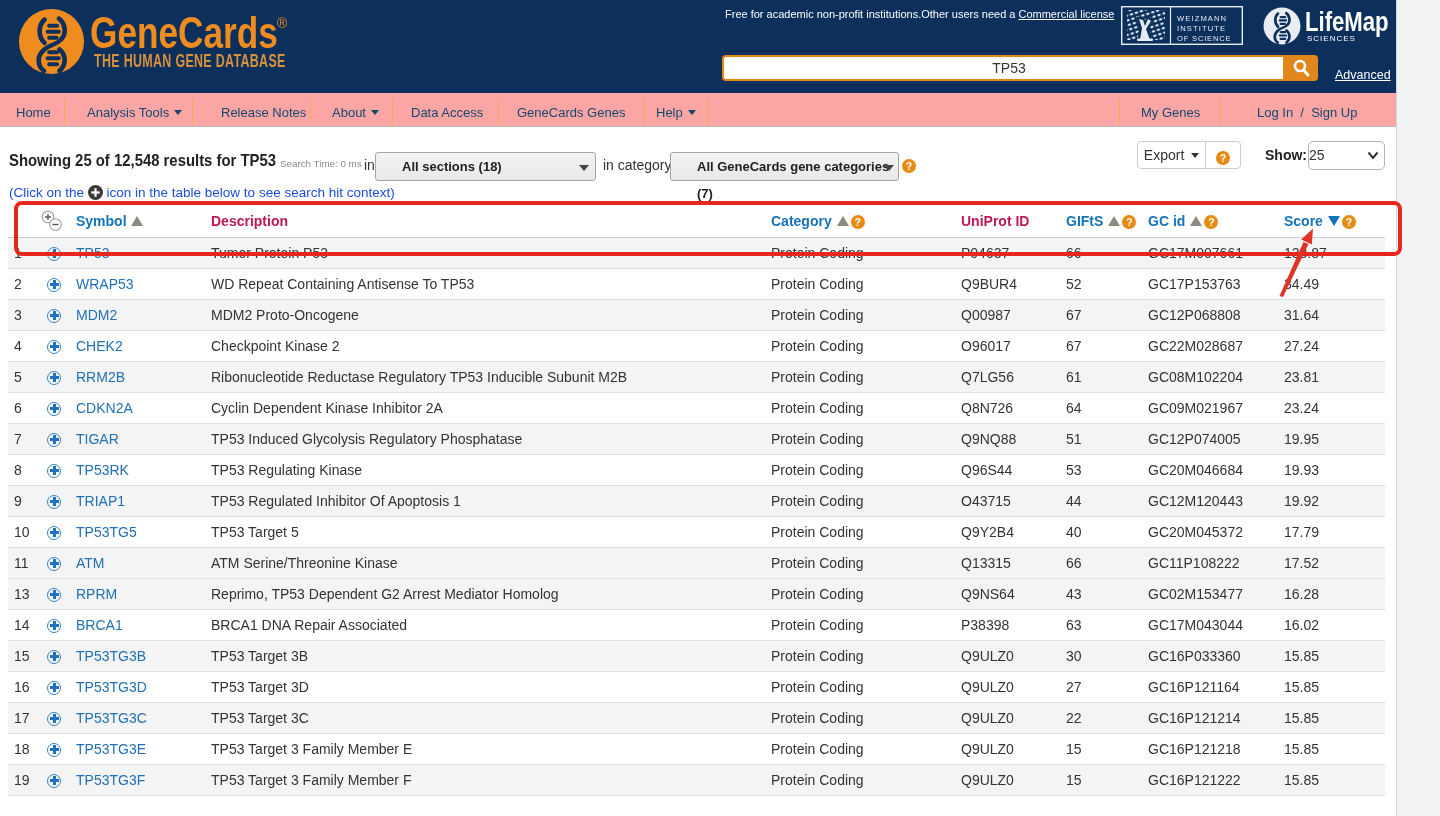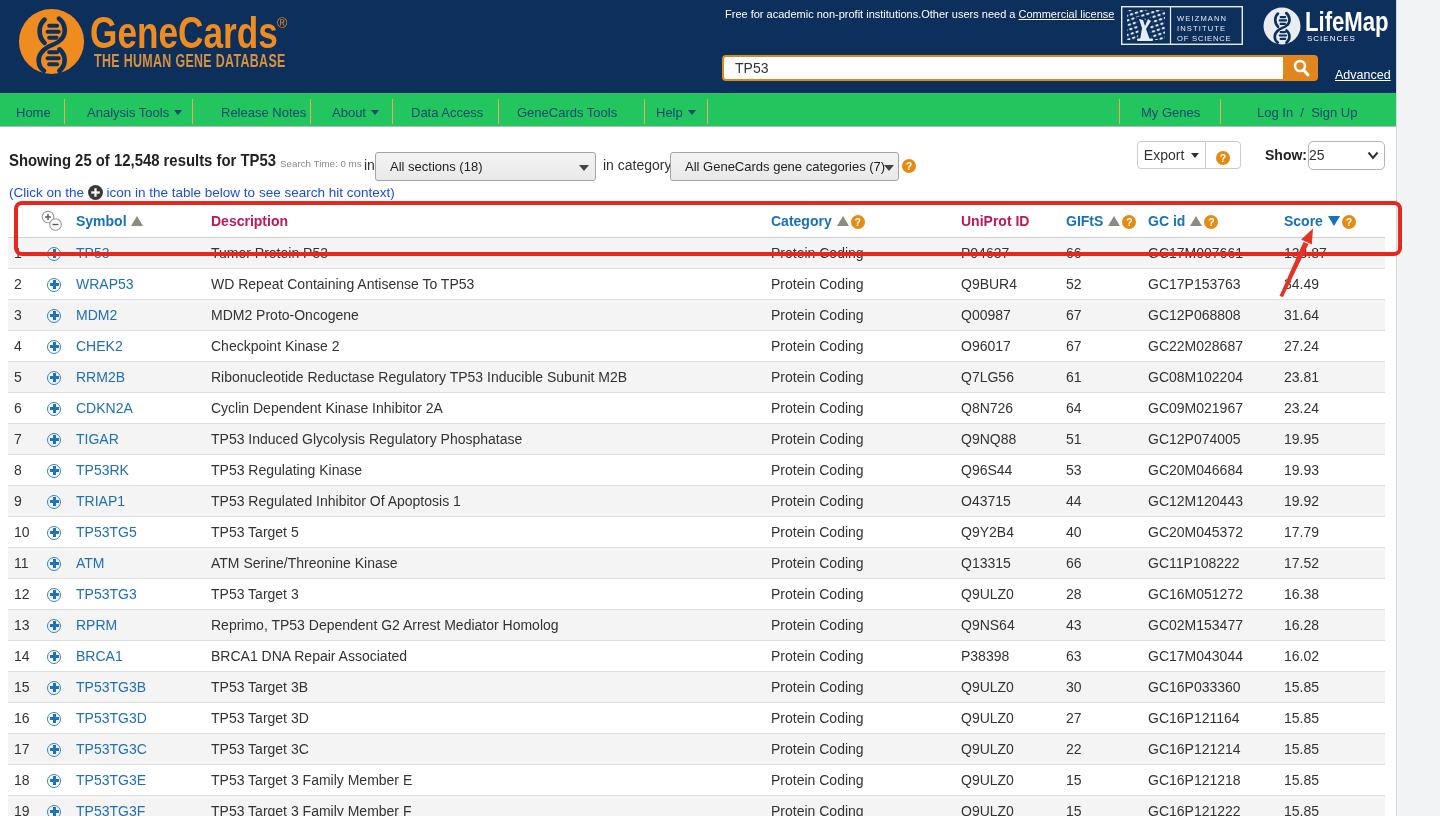--- a/index.html
+++ b/index.html
@@ -2,43 +2,43 @@
 <html><head>
 <meta charset="utf-8">
 <style>
 * { margin:0; padding:0; box-sizing:border-box; }
 html,body { width:1440px; height:816px; overflow:hidden; }
 body { font-family:"Liberation Sans", sans-serif; background:#f1f3f5; }
 #page { position:absolute; left:0; top:0; width:1397px; height:816px; background:#fff; border-right:1px solid #d4d8db; }
 .abs { position:absolute; }
 
 
-#hdr { position:absolute; left:0; top:0; width:1396px; height:93px; background:#0c2f5c; }
+#hdr { position:absolute; left:0; top:0; width:1396px; height:93px; background:#0c2f5c;text-align:center; }
 #gctitle { position:absolute; left:90px; top:11px; color:#ee8c1f; font-size:44px; font-weight:bold; line-height:44px; transform:scaleX(0.8); transform-origin:0 0; white-space:nowrap; }
 #gcreg { position:absolute; left:277px; top:15px; color:#ee8c1f; font-size:14px; }
 #gcsub { position:absolute; left:94px; top:51px; color:#d9913c; font-size:19px; font-weight:bold; line-height:19px; transform:scaleX(0.655); transform-origin:0 0; white-space:nowrap; letter-spacing:0.5px; }
 #toptext { position:absolute; left:725px; top:8px; color:#fff; font-size:11px; }
 #toptext a { color:#fff; }
 #searchbox { position:absolute; left:722px; top:55px; width:563px; height:26px; background:#fff; border:2px solid #d98d17; border-radius:4px 0 0 4px; color:#333; font-size:14px; line-height:22px; padding-left:11px; }
 #searchbtn { position:absolute; left:1285px; top:55px; width:33px; height:26px; background:#e0861c; border-radius:0 4px 4px 0; }
 #advanced { position:absolute; left:1335px; top:68px; color:#fff; font-size:12.5px; text-decoration:underline; }
 #lifemaptxt { position:absolute; left:1305px; top:9px; color:#fff; font-size:27px; line-height:27px; font-weight:bold; transform:scaleX(0.82); transform-origin:0 0; }
 #lifemapsub { position:absolute; left:1307px; top:34px; color:#fff; font-size:8px; letter-spacing:1px; }
 
 
-#nav { position:absolute; left:0; top:93px; width:1396px; height:34px; background:#22c55e; border-bottom:1px solid #b9bcbe; }
+#nav { position:absolute; left:0; top:93px; width:1396px; height:34px; background:#fca5a5; border-bottom:1px solid #b9bcbe; }
 #nav .it { position:absolute; top:13px; color:#14486f; font-size:13px; line-height:13px; white-space:nowrap; }
 #nav .sep { position:absolute; top:6px; width:1px; height:25px; background:#edab53; }
 .caret { display:inline-block; width:0; height:0; border-left:4px solid transparent; border-right:4px solid transparent; border-top:5px solid #14486f; vertical-align:2px; margin-left:5px; }
 
 
 #showing { position:absolute; left:9px; top:152px; font-size:17px; line-height:17px; font-weight:bold; color:#222; transform:scaleX(0.875); transform-origin:0 0; white-space:nowrap; }
 #stime { position:absolute; left:280px; top:158px; font-size:9.8px; color:#8a8a8a; }
 #in1 { position:absolute; left:361px; top:157px; font-size:14px; color:#333; }
-.sel { position:absolute; top:152px; height:29px; background:linear-gradient(#f3f3f3,#e9e9e9); border:1px solid #a5a5a5; border-radius:3px; font-size:13px; color:#222; line-height:27px; padding-left:14px; }
+.sel { position:absolute; top:152px; height:29px; background:linear-gradient(#f3f3f3,#e9e9e9); border:1px solid #a5a5a5; border-radius:3px; font-size:13px; color:#222; line-height:27px; padding-left:26px;font-weight:bold; }
 .sel .tri { position:absolute; top:12px; width:0; height:0; border-left:5px solid transparent; border-right:5px solid transparent; border-top:6px solid #444; }
 #in2 { position:absolute; left:603px; top:157px; font-size:14px; color:#333; }
 .qh { display:inline-block; width:14px; height:14px; border-radius:50%; background:#e78a11; color:#fff; font-size:10.5px; font-weight:bold; text-align:center; line-height:14px; }
 #exportgrp { position:absolute; left:1137px; top:141px; height:28px; }
 .btn { position:absolute; top:0; height:28px; background:#fff; border:1px solid #ccc; font-size:14px; color:#333; line-height:26px; text-align:center; }
 #showlbl { position:absolute; left:1265px; top:147px; font-size:14px; font-weight:bold; color:#222; }
 #showsel { position:absolute; left:1308px; top:141px; width:77px; height:29px; background:#fff; border:1px solid #b5b5b5; border-radius:5px; font-size:14px; color:#333; line-height:27px; }
 #clickline { position:absolute; left:9px; top:185px; font-size:13.5px; color:#1d4ed8; }
 
 
@@ -140,21 +140,21 @@
     <span class="it" style="left:16px">Home</span>
     <span class="sep" style="left:64px"></span>
     <span class="it" style="left:87px">Analysis Tools<span class="caret"></span></span>
     <span class="sep" style="left:192px"></span>
     <span class="it" style="left:221px">Release Notes</span>
     <span class="sep" style="left:310px"></span>
     <span class="it" style="left:332px">About<span class="caret"></span></span>
     <span class="sep" style="left:392px"></span>
     <span class="it" style="left:411px">Data Access</span>
     <span class="sep" style="left:498px"></span>
-    <span class="it" style="left:517px">GeneCards Tools</span>
+    <span class="it" style="left:517px">GeneCards Genes</span>
     <span class="sep" style="left:644px"></span>
     <span class="it" style="left:656px">Help<span class="caret"></span></span>
     <span class="sep" style="left:707px"></span>
     <span class="sep" style="left:1119px"></span>
     <span class="it" style="left:1141px">My Genes</span>
     <span class="sep" style="left:1220px"></span>
     <span class="it" style="left:1257px">Log In&nbsp; /&nbsp; Sign Up</span>
   </div>
 
   <div id="showing">Showing 25 of 12,548 results for TP53</div>
@@ -328,31 +328,20 @@
           <td style="padding-left:6px">11</td>
           <td style="padding-left:0;text-align:center"><span class="pluscirc"></span></td>
           <td><a href="#">ATM</a></td>
           <td>ATM Serine/Threonine Kinase</td>
           <td>Protein Coding</td>
           <td>Q13315</td>
           <td>66</td>
           <td>GC11P108222</td>
           <td>17.52</td>
         </tr>
-<tr class="even">
-          <td style="padding-left:6px">12</td>
-          <td style="padding-left:0;text-align:center"><span class="pluscirc"></span></td>
-          <td><a href="#">TP53TG3</a></td>
-          <td>TP53 Target 3</td>
-          <td>Protein Coding</td>
-          <td>Q9ULZ0</td>
-          <td>28</td>
-          <td>GC16M051272</td>
-          <td>16.38</td>
-        </tr>
 <tr class="odd">
           <td style="padding-left:6px">13</td>
           <td style="padding-left:0;text-align:center"><span class="pluscirc"></span></td>
           <td><a href="#">RPRM</a></td>
           <td>Reprimo, TP53 Dependent G2 Arrest Mediator Homolog</td>
           <td>Protein Coding</td>
           <td>Q9NS64</td>
           <td>43</td>
           <td>GC02M153477</td>
           <td>16.28</td>

